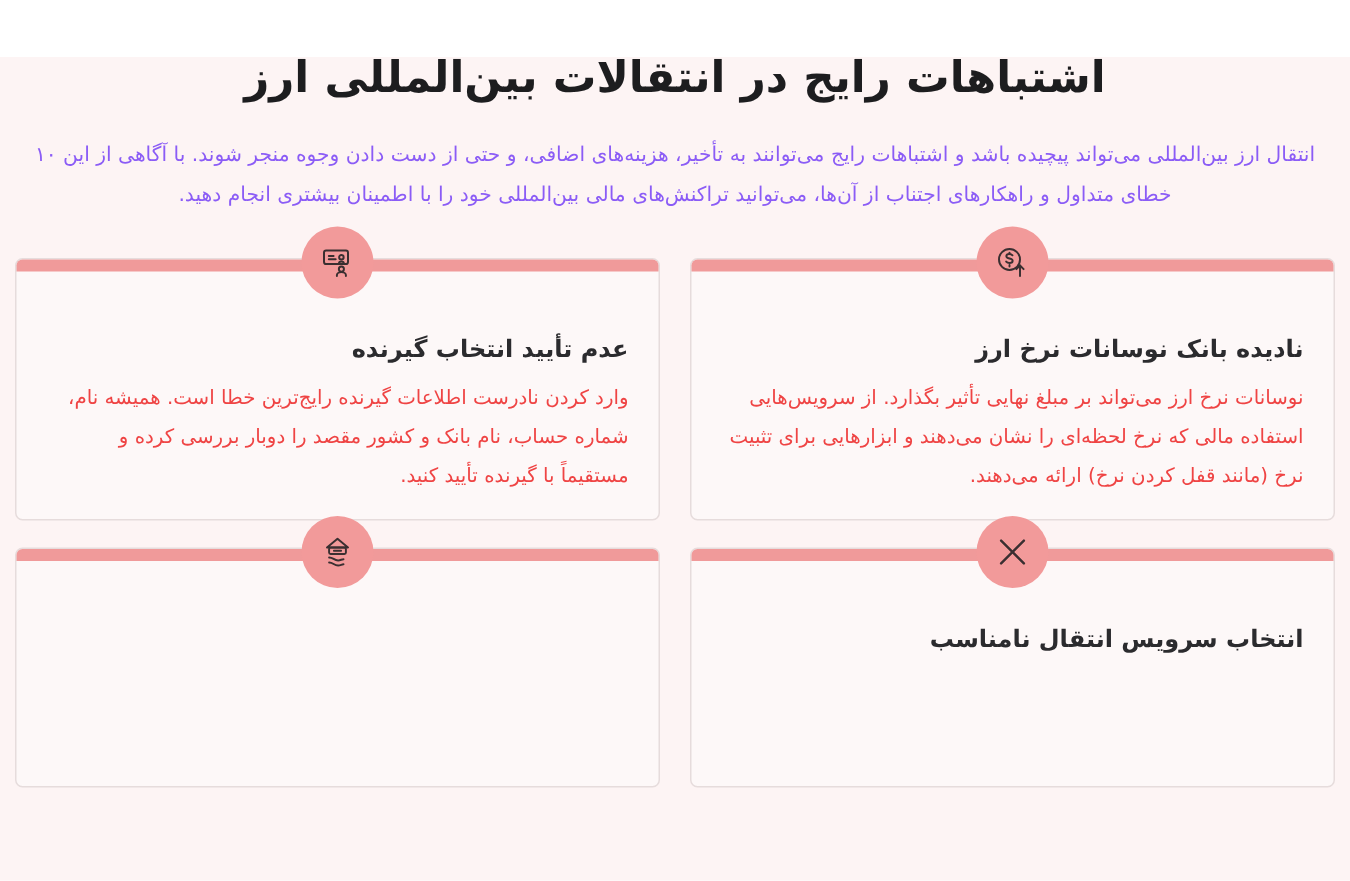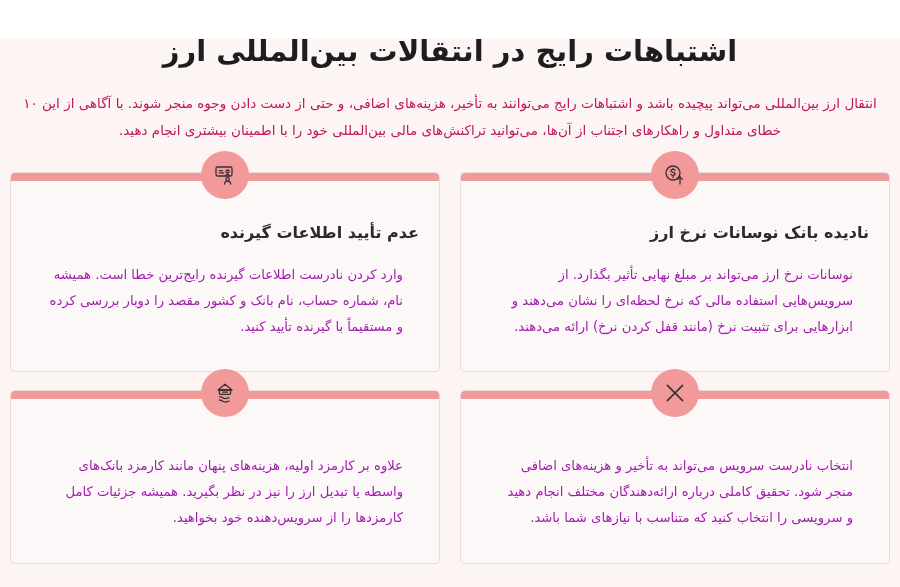--- a/index.html
+++ b/index.html
@@ -53,21 +53,21 @@
     color: #1d1d1f;
     letter-spacing: 0;
   }
 
   .intro {
     margin: 18px auto 0 auto;
     width: 856px;
     text-align: center;
     font-size: 13.5px;
     line-height: 2.0;
-    color: #be185d;
+    color: #8b5cf6;
     font-weight: 400;
   }
 
   
   .grid {
     margin-top: 28px;
     display: grid;
     grid-template-columns: 1fr 1fr;
     column-gap: 20px;
     row-gap: 18px;
@@ -116,25 +116,25 @@
   .card-title {
     margin: 0 0 7px 0;
     text-align: right;
     font-size: 16px;
     line-height: 1.7;
     font-weight: 700;
     color: #2b2b2e;
   }
 
   .card-body {
-    margin: 16px;
+    margin: 0;
     text-align: right;
     font-size: 13.2px;
     line-height: 1.95;
-    color: #a21caf;
+    color: #ef4444;
     font-weight: 400;
   }
 
   
   .grid .card.row2 {
     min-height: 160px;
   }
 </style>
 </head>
 <body>
@@ -168,42 +168,41 @@
         <div class="card-badge">
           <svg width="24" height="24" viewBox="0 0 24 24" fill="none" stroke="#3a2f31" stroke-width="1.3" stroke-linecap="round" stroke-linejoin="round">
             <rect x="3" y="4" width="16" height="9" rx="1.4"></rect>
             <path d="M6.2 7.6h3.2M6.2 9.8h4.6"></path>
             <circle cx="14.6" cy="8.5" r="1.5"></circle>
             <path d="M13 13v-.5c0-.7.7-1.2 1.6-1.2s1.6.5 1.6 1.2v.5"></path>
             <circle cx="14.6" cy="16.4" r="1.7"></circle>
             <path d="M11.6 21v-.6c0-1.1 1.3-2 3-2s3 .9 3 2v.6"></path>
           </svg>
         </div>
-        <h2 class="card-title">عدم تأیید اطلاعات گیرنده</h2>
+        <h2 class="card-title">عدم تأیید انتخاب گیرنده</h2>
         <p class="card-body">وارد کردن نادرست اطلاعات گیرنده رایج‌ترین خطا است. همیشه نام، شماره حساب، نام بانک و کشور مقصد را دوبار بررسی کرده و مستقیماً با گیرنده تأیید کنید.</p>
       </div>
 
       <div class="card row2">
         <div class="card-badge">
           <svg width="26" height="26" viewBox="0 0 24 24" fill="none" stroke="#3a2f31" stroke-width="1.5" stroke-linecap="round">
             <path d="M5 5 19 19"></path>
             <path d="M19 5 5 19"></path>
           </svg>
         </div>
-        <p class="card-body">انتخاب نادرست سرویس می‌تواند به تأخیر و هزینه‌های اضافی منجر شود. تحقیق کاملی درباره ارائه‌دهندگان مختلف انجام دهید و سرویسی را انتخاب کنید که متناسب با نیازهای شما باشد.</p>
+        <h2 class="card-title">انتخاب سرویس انتقال نامناسب</h2>
       </div>
 
       <div class="card row2">
         <div class="card-badge">
           <svg width="24" height="24" viewBox="0 0 24 24" fill="none" stroke="#3a2f31" stroke-width="1.3" stroke-linecap="round" stroke-linejoin="round">
             <path d="M12 3.2 19 9H5z"></path>
             <rect x="6.4" y="9" width="11.2" height="4.3" rx="1"></rect>
             <path d="M9.6 11.2h4.8"></path>
             <path d="M6.4 15.6c2.8 0 3.2 2 6 2 1.6 0 2.4-.8 3.6-.8"></path>
             <path d="M6.4 19c2.8 0 3.2 2 6 2 1.6 0 2.4-.8 3.6-.8"></path>
           </svg>
         </div>
-        <p class="card-body">علاوه بر کارمزد اولیه، هزینه‌های پنهان مانند کارمزد بانک‌های واسطه یا تبدیل ارز را نیز در نظر بگیرید. همیشه جزئیات کامل کارمزدها را از سرویس‌دهنده خود بخواهید.</p>
       </div>
 
     </div>
   </div>
 </div>
 
 </body></html>

